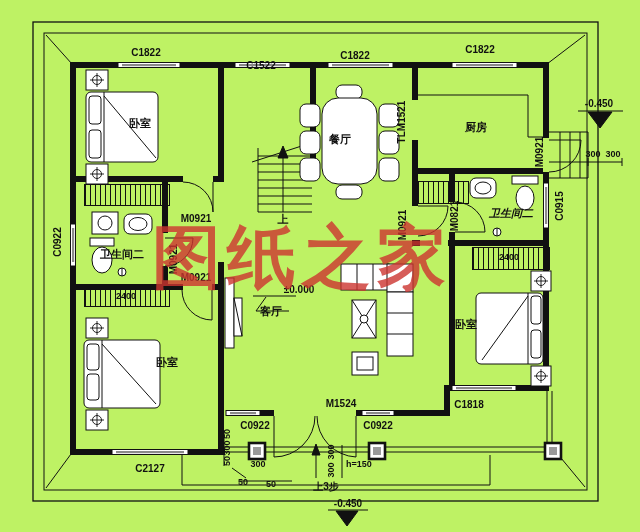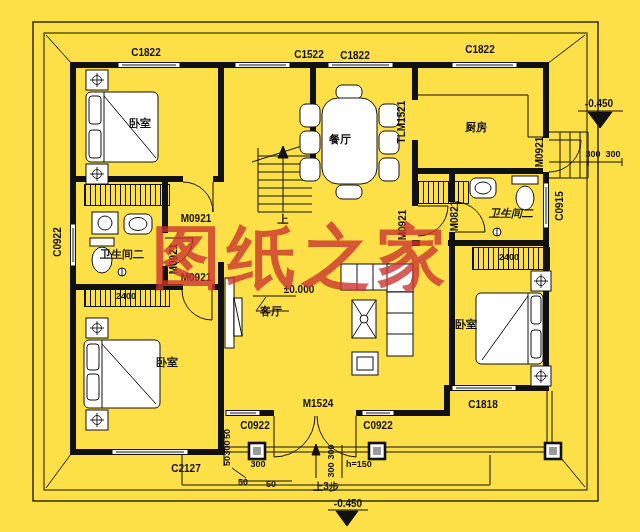--- a/index.html
+++ b/index.html
@@ -1,16 +1,16 @@
 <!DOCTYPE html>
 <html><head>
 <meta charset="utf-8">
 <style>
   html,body{margin:0;padding:0;background:#fff;}
-  #plan{position:relative;width:640px;height:532px;background:#fde047;overflow:hidden;
+  #plan{position:relative;width:640px;height:532px;background:#bef264;overflow:hidden;
         font-family:"Liberation Sans",sans-serif;}
   #plan svg{position:absolute;left:0;top:0;}
   .lbl{position:absolute;transform:translate(-50%,-50%);font:bold 10px "Liberation Sans",sans-serif;
        color:#111;white-space:nowrap;z-index:3;letter-spacing:0;}
   .room{font-size:11px;}
   .rot{transform:translate(-50%,-50%) rotate(-90deg);}
   .small{font-size:9px;}
   .wd{position:absolute;border:1px solid #111;z-index:2;
       background:repeating-linear-gradient(90deg,#111 0 1px,rgba(0,0,0,0) 1px 5px);}
   #watermark{position:absolute;left:152px;top:222px;z-index:6;font-family:"DejaVu Serif",serif;
@@ -231,38 +231,38 @@
     <path d="M418,95 H528 V137 H543"></path>
   </g>
 </svg>
 
 <div class="wd" style="left:84px;top:184px;width:84px;height:20px;"></div>
 <div class="wd" style="left:84px;top:286px;width:84px;height:19px;"></div>
 <div class="wd" style="left:472px;top:247px;width:76px;height:21px;"></div>
 <div class="wd" style="left:417px;top:181px;width:50px;height:21px;"></div>
 
 <span class="lbl" style="left:146px;top:52px;">C1822</span>
-<span class="lbl" style="left:261px;top:54px;margin-left:48px;">C1522</span>
+<span class="lbl" style="left:261px;top:65px;">C1522</span>
 <span class="lbl" style="left:355px;top:55px;">C1822</span>
 <span class="lbl" style="left:480px;top:49px;">C1822</span>
 <span class="lbl rot" style="left:57px;top:242px;">C0922</span>
-<span class="lbl" style="left:150px;top:468px;margin-left:36px;">C2127</span>
+<span class="lbl" style="left:150px;top:468px;">C2127</span>
 <span class="lbl" style="left:255px;top:425px;">C0922</span>
 <span class="lbl" style="left:378px;top:425px;">C0922</span>
-<span class="lbl" style="left:483px;top:404px;">C1818</span>
+<span class="lbl" style="left:469px;top:404px;">C1818</span>
 <span class="lbl rot" style="left:559px;top:206px;">C0915</span>
 
 <span class="lbl" style="left:196px;top:218px;">M0921</span>
 <span class="lbl rot" style="left:173px;top:259px;">M0921</span>
 <span class="lbl" style="left:196px;top:277px;">M0921</span>
 <span class="lbl rot" style="left:539px;top:152px;">M0921</span>
 <span class="lbl rot" style="left:454px;top:216px;">M0821</span>
 <span class="lbl rot" style="left:402px;top:225px;">M0921</span>
 <span class="lbl rot" style="left:401px;top:122px;">TLM1521</span>
-<span class="lbl" style="left:300px;top:403px;padding-left:36px;">M1524</span>
+<span class="lbl" style="left:323px;top:403px;padding-left:36px;">M1524</span>
 
 <span class="lbl room" style="left:140px;top:123px;">卧室</span>
 <span class="lbl room" style="left:167px;top:362px;">卧室</span>
 <span class="lbl room" style="left:466px;top:324px;">卧室</span>
 <span class="lbl room" style="left:122px;top:254px;">卫生间二</span>
 <span class="lbl room" style="left:511px;top:213px;font-style:italic;">卫生间二</span>
 <span class="lbl room" style="left:476px;top:127px;">厨房</span>
 <span class="lbl room" style="left:340px;top:139px;font-family:Liberation Mono, monospace;">餐厅</span>
 <span class="lbl room" style="left:271px;top:311px;text-align:right;">客厅</span>
 <span class="lbl room" style="left:283px;top:219px;">上</span>

